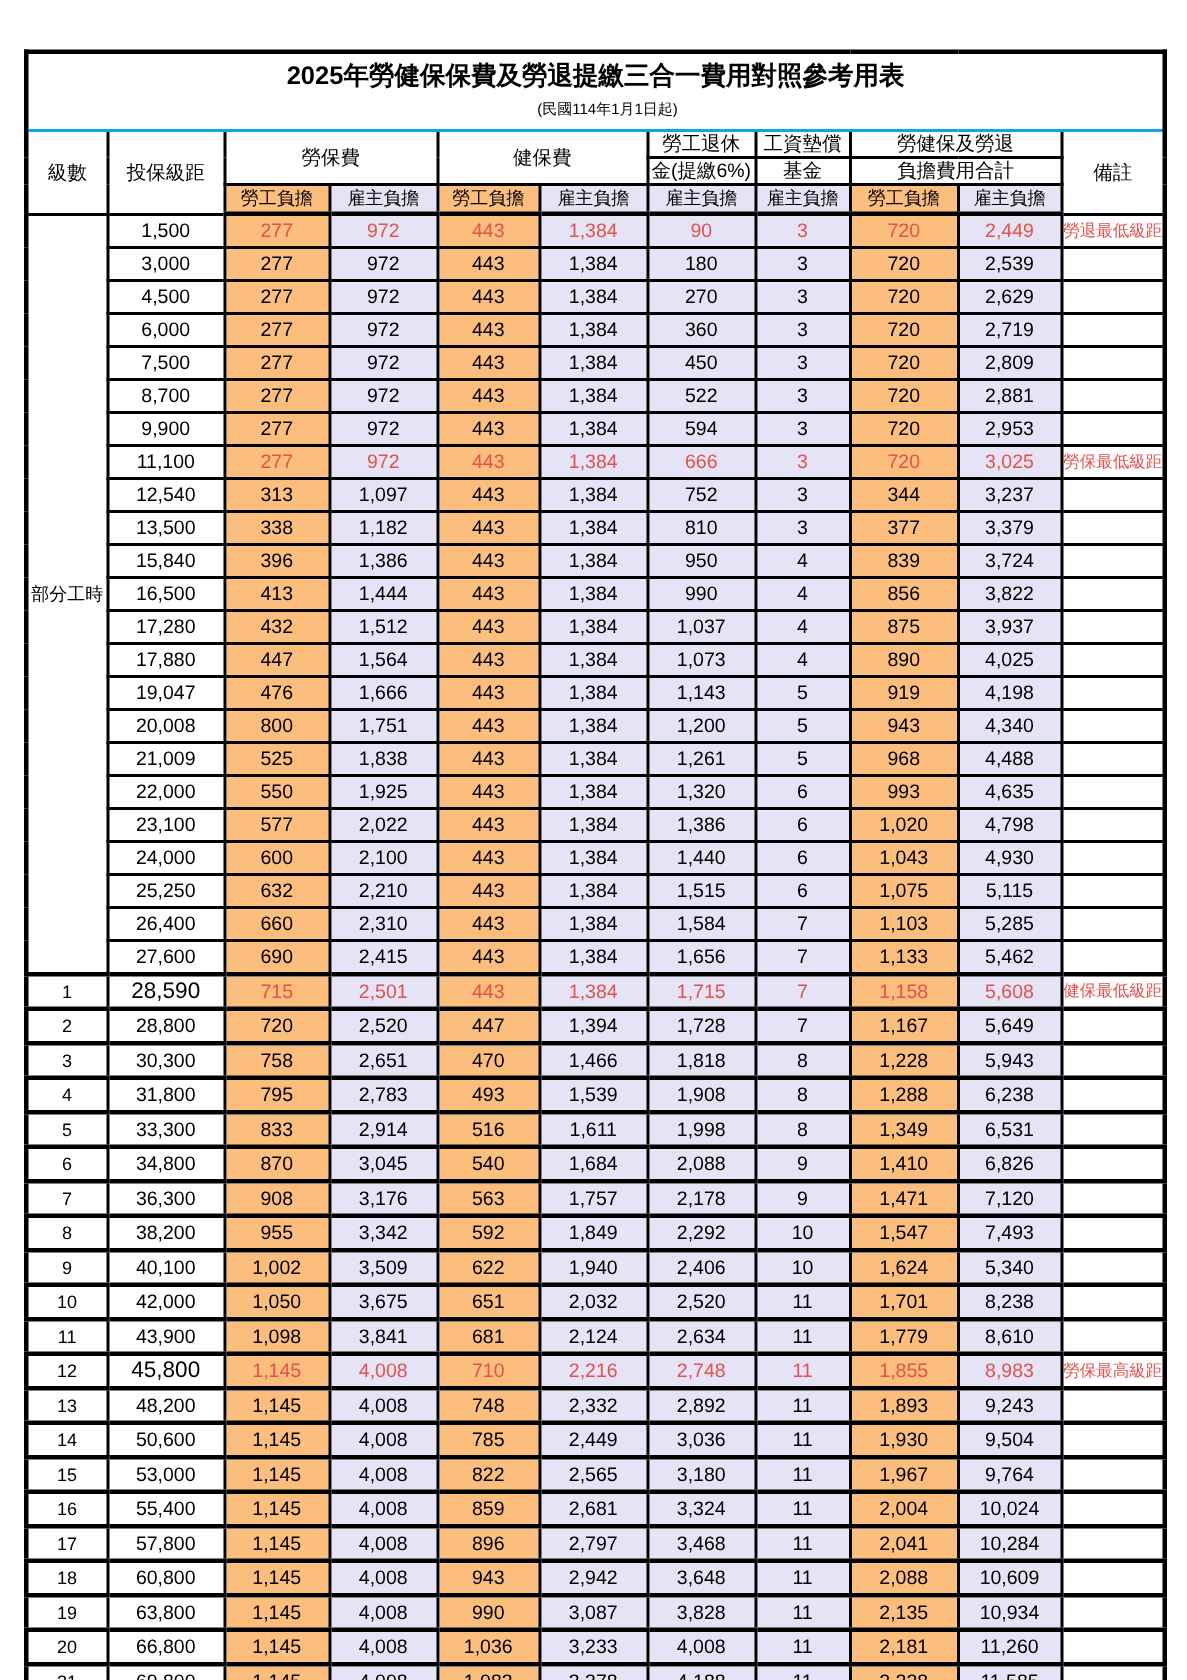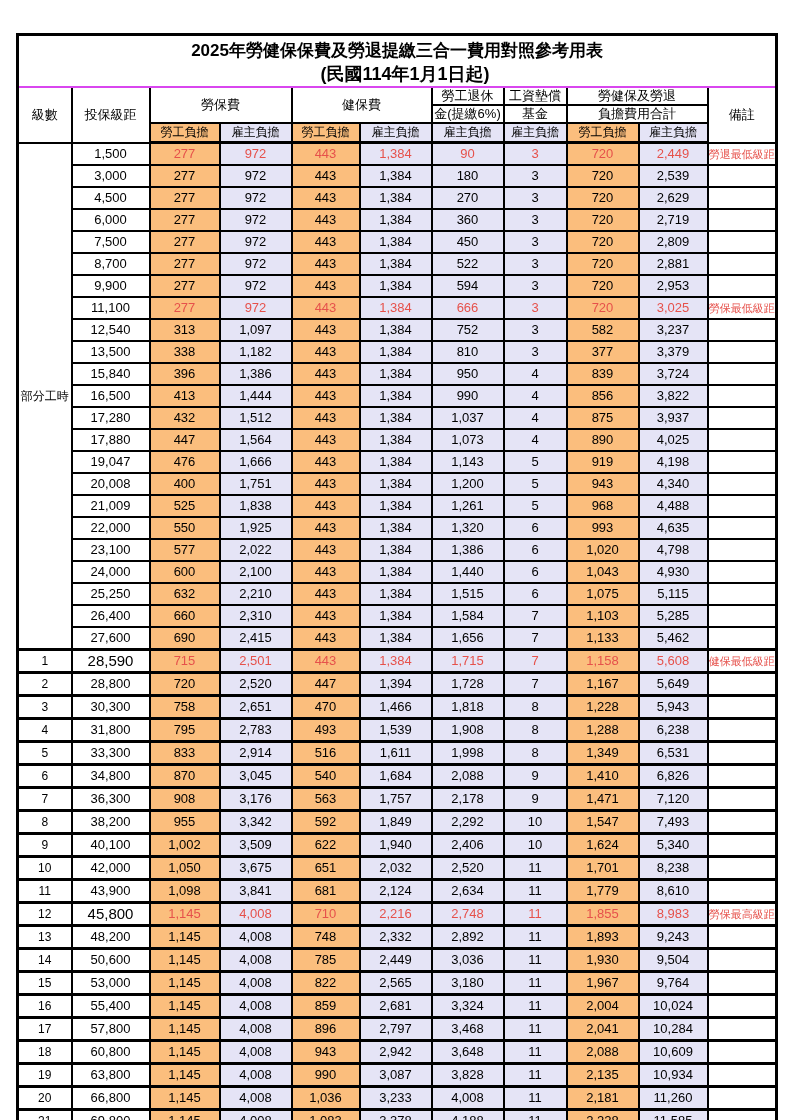--- a/index.html
+++ b/index.html
@@ -9,23 +9,23 @@
     width:759px; border-collapse:collapse; table-layout:fixed;
     border:3px solid #000;
   }
   td, th {
     border:2px solid #000;
     text-align:center; vertical-align:middle;
     padding:0; overflow:hidden; white-space:nowrap;
     font-weight:normal; color:#000; font-size:13px;
   }
   
-  tr.title-row td { height:50px; border-bottom:2px solid #d946ef; }
+  tr.title-row td { height:50px; border-bottom:2px solid #0ea5e9; }
   .t1 { font-size:17px; font-weight:bold; line-height:26px; }
-  .t2 { font-size:18px; font-weight:bold; line-height:20px;margin-left:16px; }
+  .t2 { font-size:10px; font-weight:normal; line-height:20px;margin-left:16px; }
   
   tr.h1 th, tr.h2 th { height:16px; line-height:16px; font-size:13px; }
   tr.h3 th { height:17px; line-height:17px; font-size:12px; border-bottom:3px solid #000;text-align:center; }
   th.emp { background:var(--emp,#FBBE7D); }
   th.epr { background:var(--epr,#E5E4F6); }
   
   tbody td { height:20px; line-height:20px; }
   td.c-emp { background:var(--emp,#FBBE7D); }
   td.c-epr { background:var(--epr,#E5E4F6); }
   td.c-level { font-size:12px;margin-left:45px; }
@@ -185,21 +185,21 @@
           <td class="c-note">勞保最低級距</td>
         </tr>
         <tr class="part">
           <td class="c-bracket">12,540</td>
           <td class="c-emp">313</td>
           <td class="c-epr">1,097</td>
           <td class="c-emp">443</td>
           <td class="c-epr">1,384</td>
           <td class="c-epr">752</td>
           <td class="c-epr">3</td>
-          <td class="c-emp">582</td>
+          <td class="c-emp">344</td>
           <td class="c-epr">3,237</td>
           <td class="c-note"></td>
         </tr>
         <tr class="part">
           <td class="c-bracket">13,500</td>
           <td class="c-emp">338</td>
           <td class="c-epr">1,182</td>
           <td class="c-emp">443</td>
           <td class="c-epr">1,384</td>
           <td class="c-epr">810</td>
@@ -263,21 +263,21 @@
           <td class="c-emp">443</td>
           <td class="c-epr">1,384</td>
           <td class="c-epr">1,143</td>
           <td class="c-epr">5</td>
           <td class="c-emp">919</td>
           <td class="c-epr">4,198</td>
           <td class="c-note"></td>
         </tr>
         <tr class="part">
           <td class="c-bracket">20,008</td>
-          <td class="c-emp">400</td>
+          <td class="c-emp">800</td>
           <td class="c-epr">1,751</td>
           <td class="c-emp">443</td>
           <td class="c-epr">1,384</td>
           <td class="c-epr">1,200</td>
           <td class="c-epr">5</td>
           <td class="c-emp">943</td>
           <td class="c-epr">4,340</td>
           <td class="c-note"></td>
         </tr>
         <tr class="part">

